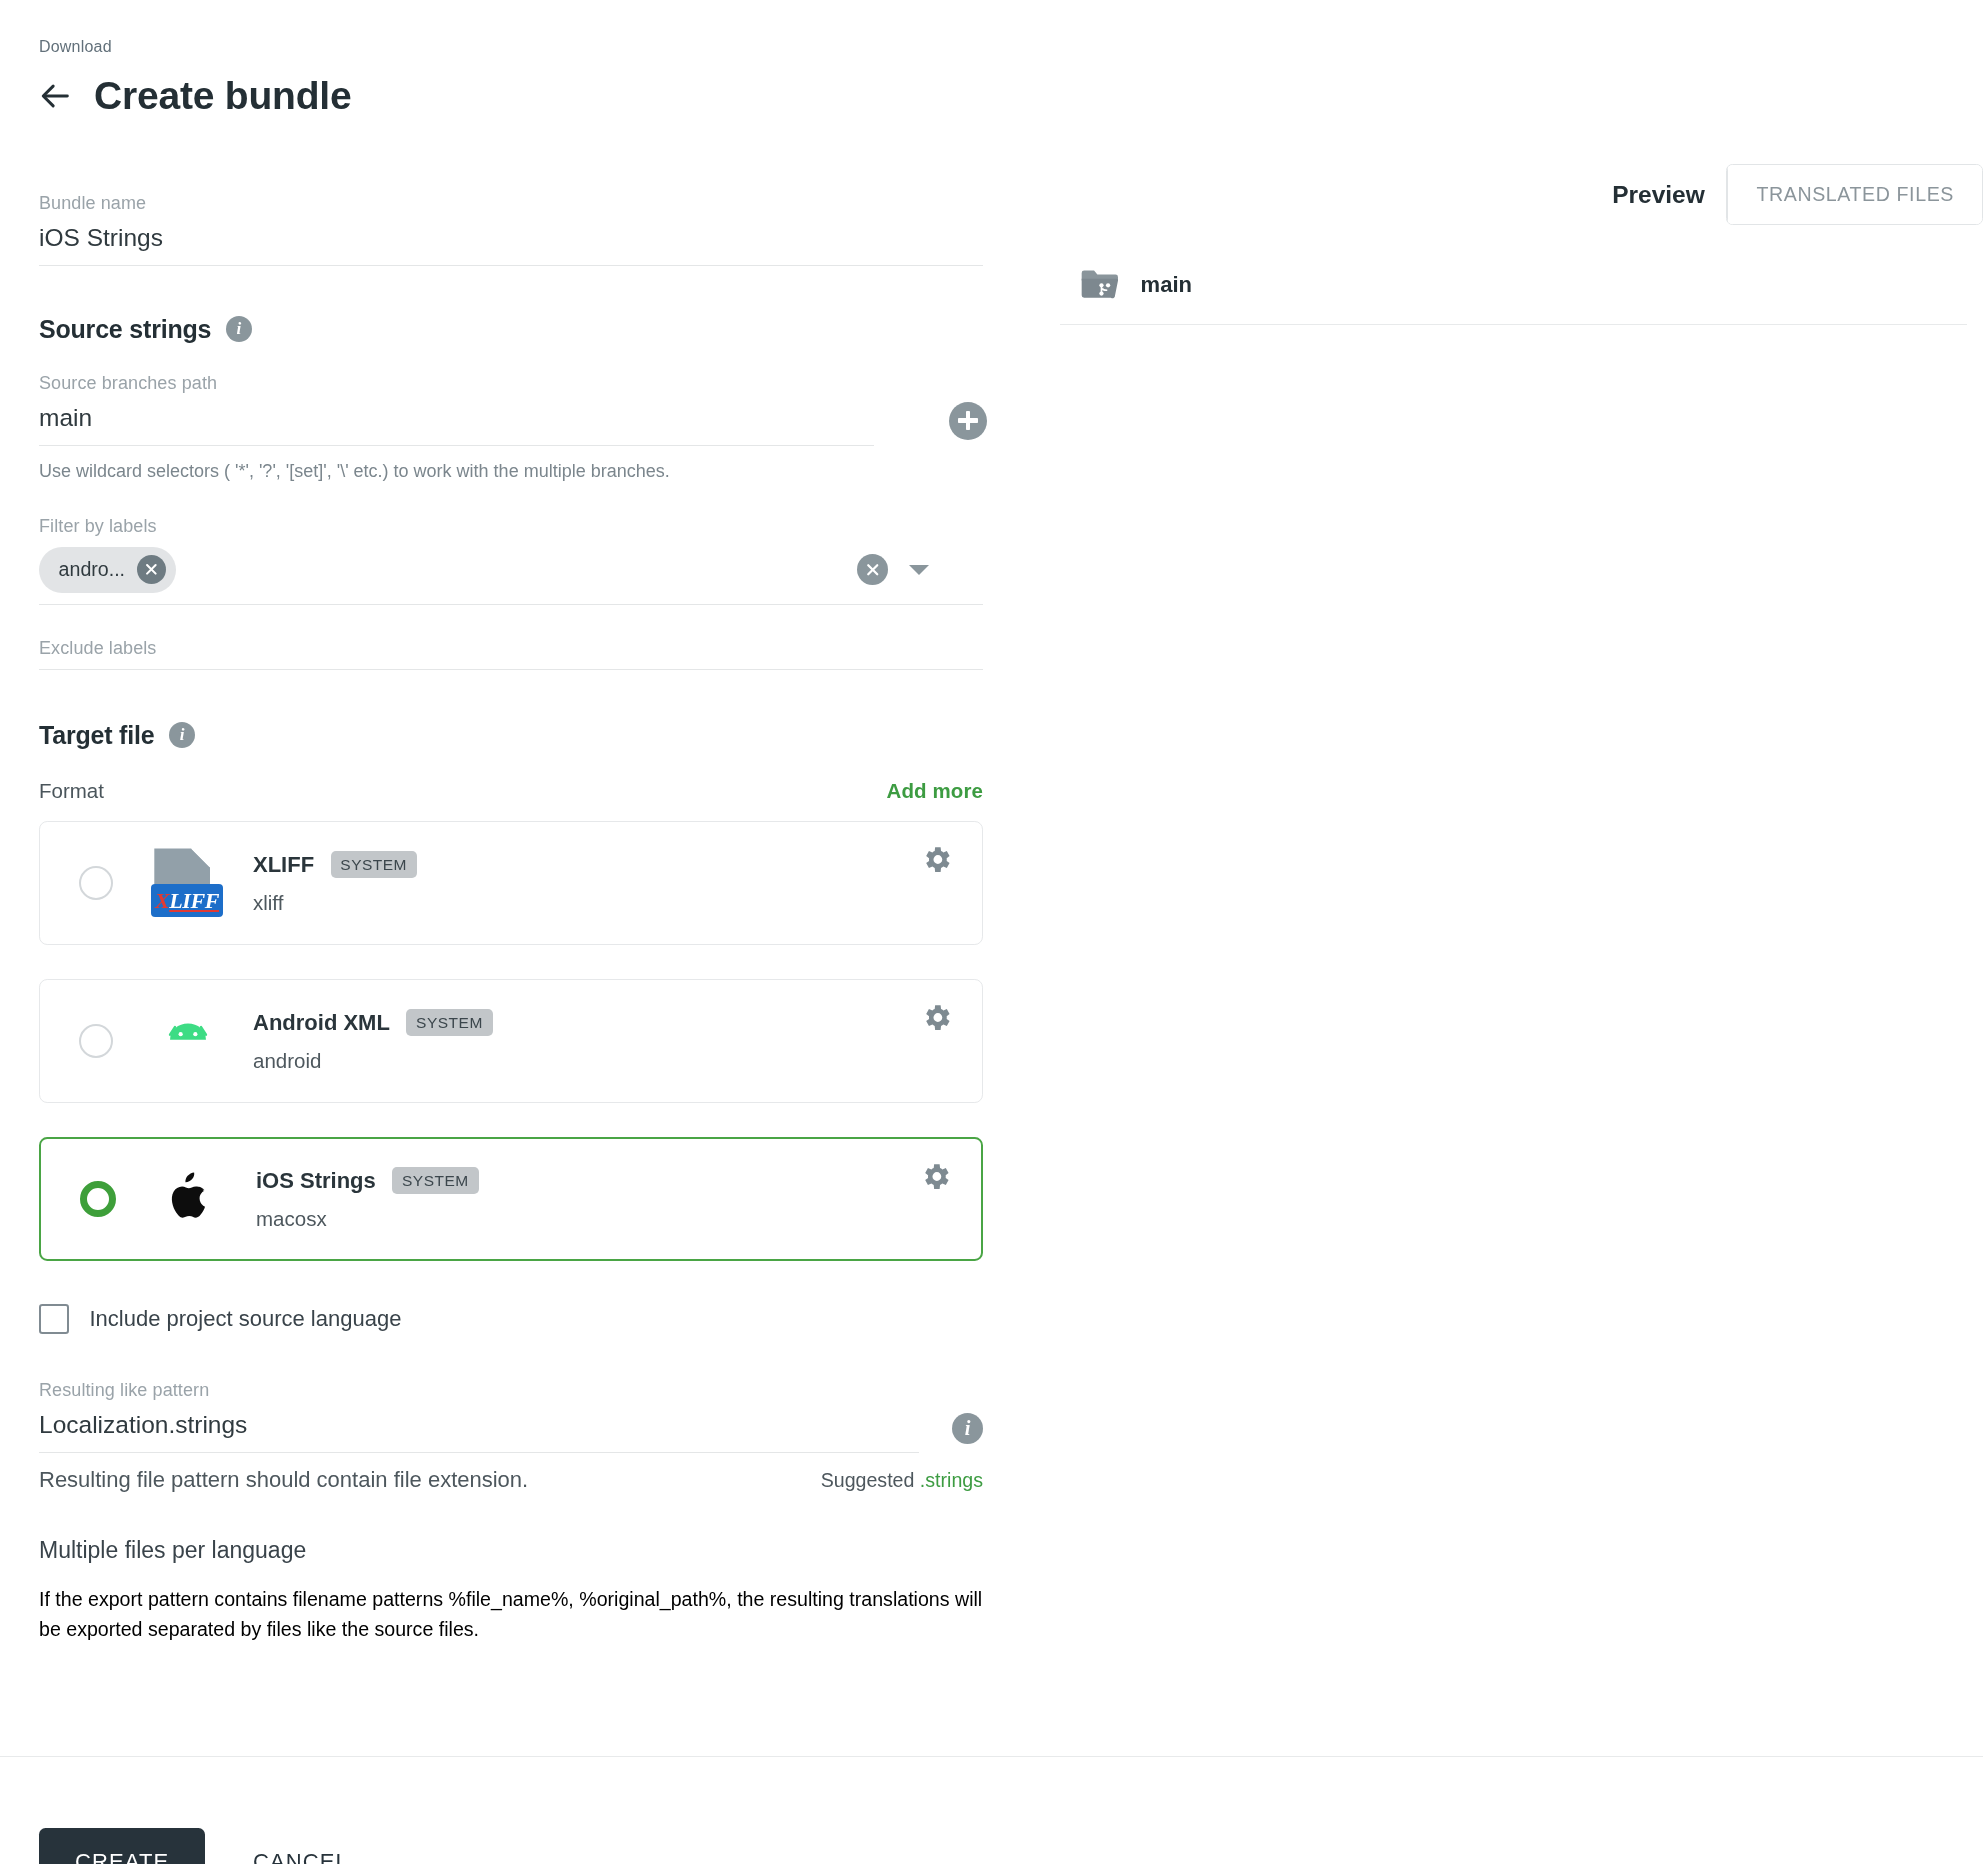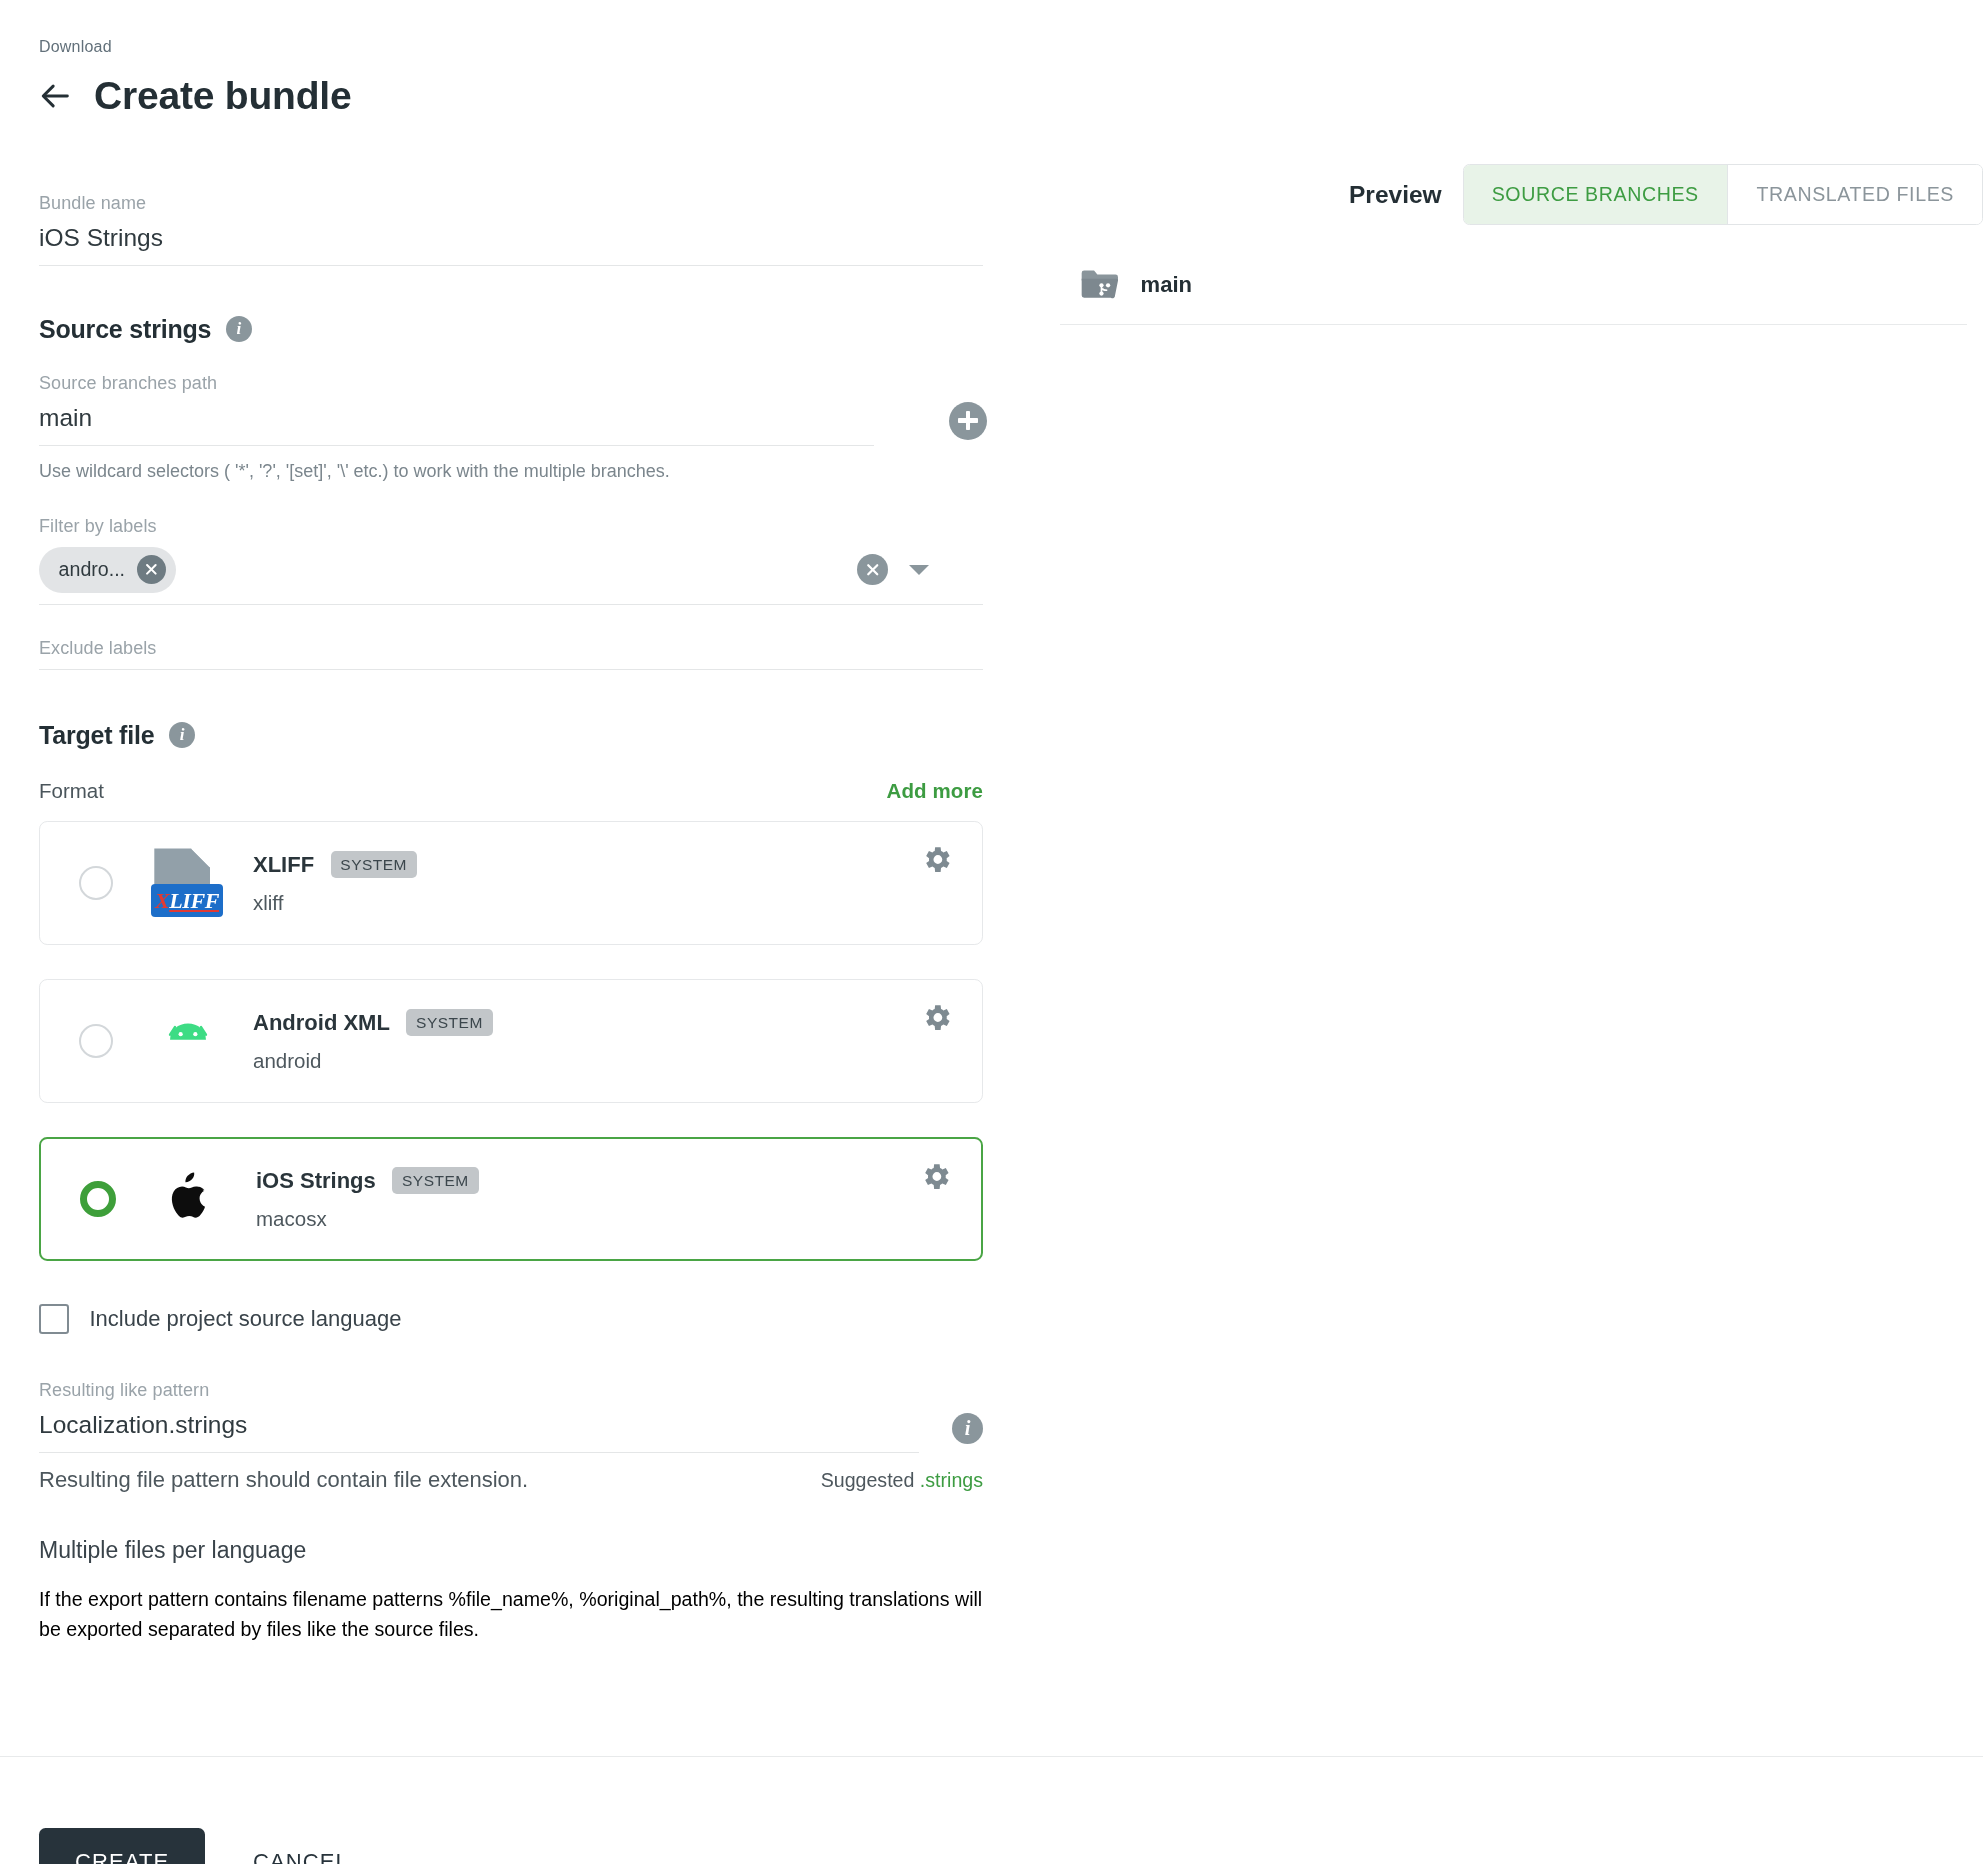--- a/index.html
+++ b/index.html
@@ -606,21 +606,20 @@
     <div class="actions">
       <button class="btn-create">CREATE</button>
       <button class="btn-cancel">CANCEL</button>
     </div>
   </div>
 
   <div class="right-col">
     <div class="preview-row">
       <span class="preview-label">Preview</span>
       <span class="seg">
-        <button class="seg-btn active">SOURCE BRANCHES</button>
         <span class="seg-divider"></span>
         <button class="seg-btn">TRANSLATED FILES</button>
       </span>
     </div>
 
     <div class="tree">
       <div class="tree-row">
         <span class="folder-icon">
           <svg width="38" height="33" viewBox="0 0 46 40">
             <path d="M2 6a3 3 0 0 1 3-3h12l4 5h22a3 3 0 0 1 3 3v4H2z" fill="#8a959b"></path>

